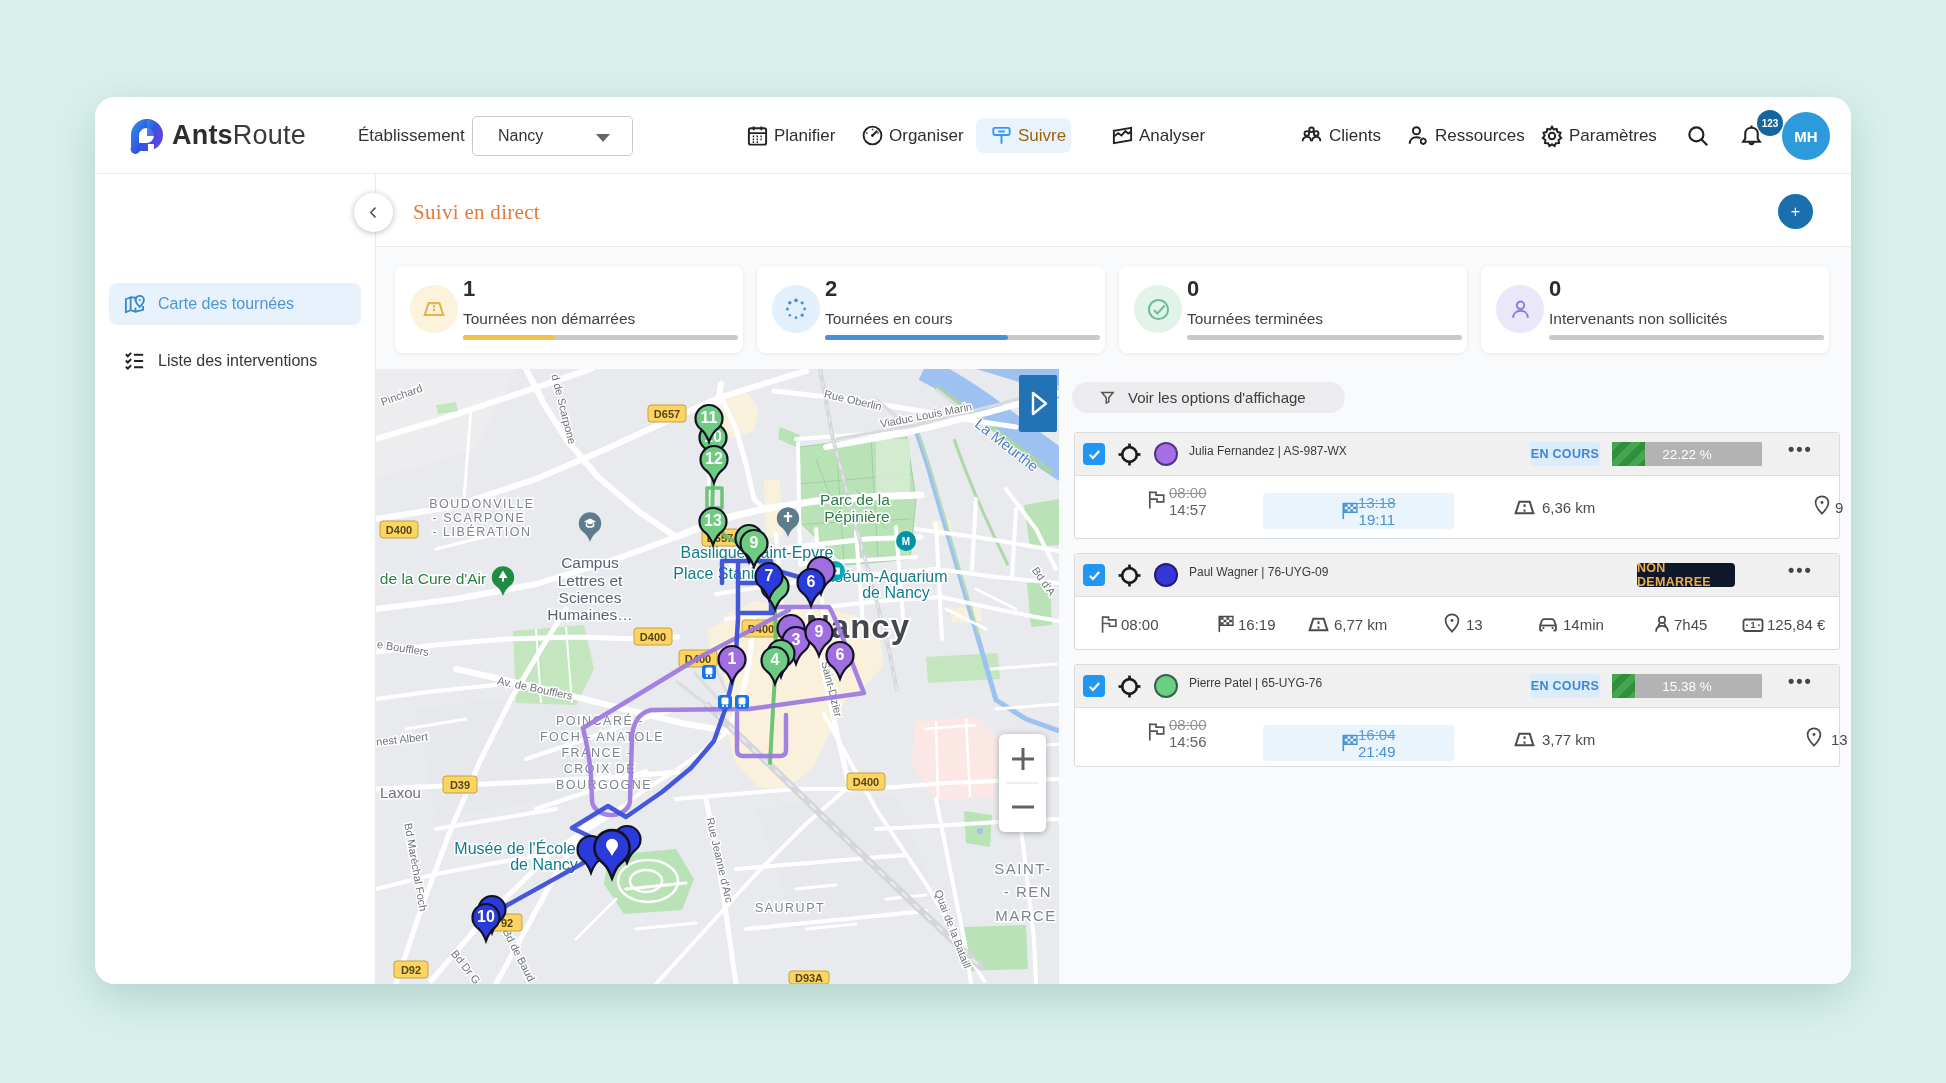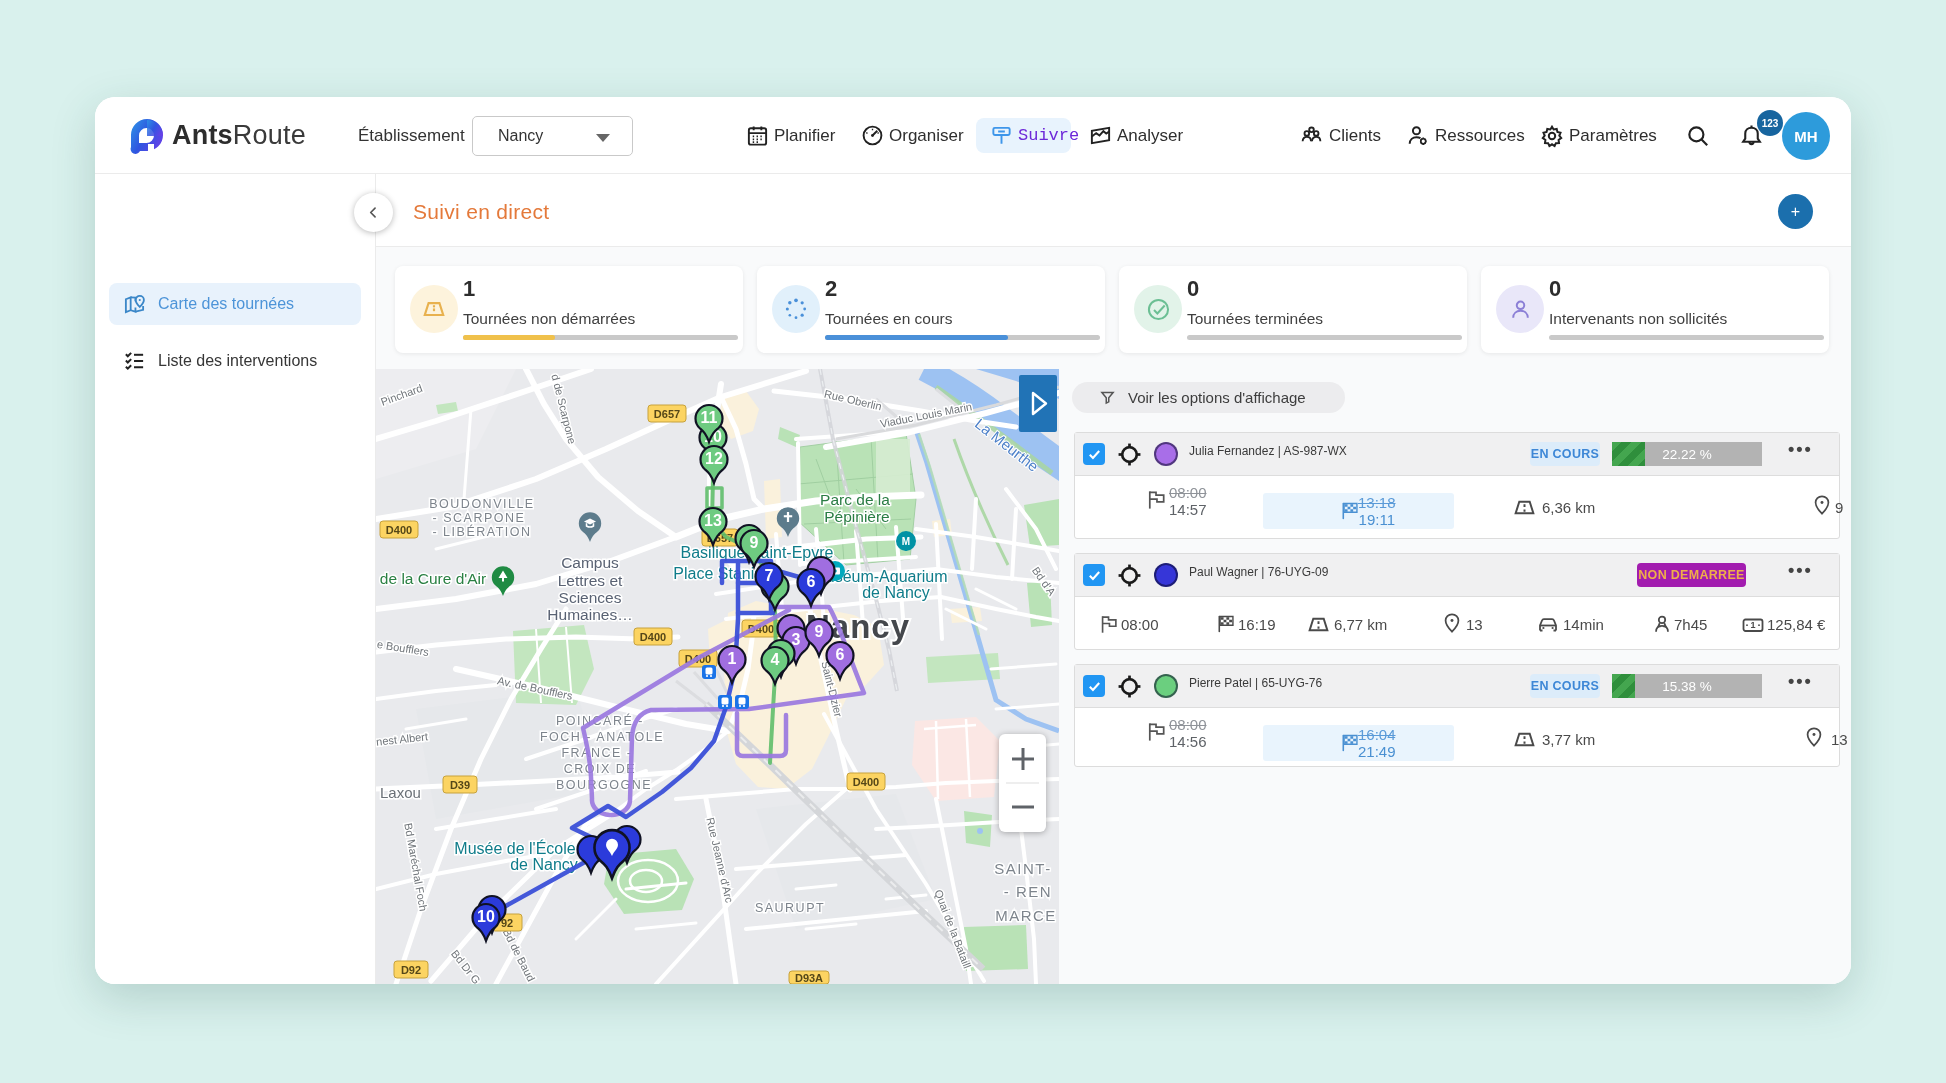--- a/index.html
+++ b/index.html
@@ -12,35 +12,35 @@
   .logo { position:absolute; left:32px; top:19px; width:40px; height:40px; }
   .logoword { position:absolute; left:77px; top:23px; font-size:27px; color:#2d2d2d; letter-spacing:0.2px; }
   .logoword b { font-weight:700; }
   .logoword span { font-weight:400; color:#3a3a3a; }
   .etab { position:absolute; left:263px; top:29px; font-size:17px; color:#333; }
   .select { position:absolute; left:377px; top:19px; width:161px; height:40px; border:1px solid #c9c9c9; border-radius:5px; background:#fff; }
   .select .val { position:absolute; left:25px; top:10px; font-size:16px; color:#333; }
   .select .car { position:absolute; right:22px; top:17px; width:0; height:0; border-left:7px solid transparent; border-right:7px solid transparent; border-top:8px solid #666; }
   .navitem { position:absolute; top:0; height:77px; display:flex; align-items:center; gap:5px; font-size:17px; color:#2e2e2e; }
   .navpill { position:absolute; left:881px; top:21px; width:95px; height:35px; background:#e8f3fd; border-radius:8px; }
-  .nav-suivre { color:#6d28d9;font-family:Liberation Mono, monospace; }
+  .nav-suivre { color:#a16207; }
   .iconbtn { position:absolute; top:0; height:77px; display:flex; align-items:center; }
   .badge123 { position:absolute; left:1662px; top:13px; width:26px; height:26px; border-radius:50%; background:#17659f; color:#fff; font-size:10px; font-weight:700; display:flex; align-items:center; justify-content:center; z-index:3;}
   .avatar { position:absolute; left:1687px; top:15px; width:48px; height:48px; border-radius:50%; background:#2d9bdb; color:#fff; font-size:15px; font-weight:700; display:flex; align-items:center; justify-content:center; }
 
   
   .side { position:absolute; left:0; top:77px; width:281px; height:810px; background:#fff; border-right:1px solid #ebebeb; }
   .sideitem { position:absolute; left:14px; width:252px; height:42px; border-radius:8px; display:flex; align-items:center; gap:12px; padding-left:14px; font-size:16px; }
   .si1 { top:109px; background:#e8f2fc; color:#4d94d8; }
   .si2 { top:166px; color:#363636; }
 
   
   .titlebar { position:absolute; left:281px; top:77px; width:1475px; height:73px; background:#fff; border-bottom:1px solid #ebebeb; }
   .backbtn { position:absolute; left:259px; top:96px; width:39px; height:39px; border-radius:50%; background:#fff; box-shadow:0 1px 6px rgba(0,0,0,.28); z-index:5; display:flex; align-items:center; justify-content:center; }
-  .pagetitle { position:absolute; left:318px; top:103px; font-size:21px; color:#e4793a; letter-spacing:0.3px; }
+  .pagetitle { position:absolute; left:318px; top:103px; font-size:21px; color:#e4793a; letter-spacing:0.3px;font-family:Liberation Serif, serif; }
   .plusbtn { position:absolute; left:1683px; top:97px; width:35px; height:35px; border-radius:50%; background:#1b6fad; color:#fff; display:flex; align-items:center; justify-content:center; z-index:5; }
 
   
   .content { position:absolute; left:281px; top:150px; width:1475px; height:737px; background:#f9fafb; }
 
   
   .stat { position:absolute; top:169px; width:348px; height:87px; background:#fff; border-radius:8px; box-shadow:0 1px 4px rgba(0,0,0,.08); z-index:2; }
   .stat .ic { position:absolute; left:15px; top:19px; width:48px; height:48px; border-radius:50%; display:flex; align-items:center; justify-content:center; }
   .stat .num { position:absolute; left:68px; top:10px; font-size:22px; font-weight:700; color:#2d2d2d; }
   .stat .lbl { position:absolute; left:68px; top:44px; font-size:15.5px; color:#3f3f3f; white-space:nowrap; }
@@ -49,21 +49,21 @@
 
   
   .chip { position:absolute; left:977px; top:285px; width:273px; height:31px; background:#ececee; border-radius:16px; z-index:2; display:flex; align-items:center; font-size:15px; color:#3d3d3d; }
   .rcard { position:absolute; left:979px; width:766px; background:#fff; border:1px solid #dcdcdc; border-radius:3px; z-index:2; }
   .rhead { position:relative; width:100%; background:#f0f0f1; border-bottom:1px solid #ddd; }
   .cbx { position:absolute; left:8px; width:22px; height:22px; background:#2196f3; border-radius:4px; display:flex; align-items:center; justify-content:center; }
   .ccircle { position:absolute; left:79px; width:24px; height:24px; border-radius:50%; border:2px solid rgba(10,10,40,.55); }
   .rname { position:absolute; left:114px; font-size:12px; color:#3a3a3a; }
   .bdg { position:absolute; height:24px; border-radius:4px; font-size:12.5px; font-weight:700; display:flex; align-items:center; justify-content:center; letter-spacing:.3px; }
   .bdg.enc { left:455px; width:70px; background:#dcecfa; color:#3d87d6; }
-  .bdg.nd  { left:562px; width:109px; background:#a21caf; color:#efae49; }
+  .bdg.nd  { left:562px; width:98px; background:#0f172a; color:#efae49; }
   .pbar { position:absolute; left:537px; width:150px; height:24px; background:#b3b3b3; overflow:hidden; }
   .pbar .grn { position:absolute; left:0; top:0; height:24px; background:repeating-linear-gradient(135deg,#44a64f 0 7px,#2f8f3c 7px 14px); }
   .pbar .ptx { position:absolute; left:0; top:0; width:150px; height:24px; display:flex; align-items:center; justify-content:center; color:#fff; font-size:13.5px; }
   .dots { position:absolute; left:713px; font-size:18px; font-weight:700; color:#444; letter-spacing:2px; }
   .strk { text-decoration:line-through; color:#8f9399; }
   .bluebox { position:absolute; left:188px; width:191px; height:36px; background:#e9f4fd; border-radius:3px; }
   .b1 { color:#5a9ad8; text-decoration:line-through; }
   .b2 { color:#4a90d2; }
   .ri { position:absolute; }
   .tcol { position:absolute; font-size:15px; color:#5f6368; line-height:17px; }
@@ -124,21 +124,21 @@
       </div>
     <div class="navpill"></div>
     <div class="navitem nav-suivre" style="left:895px; z-index:2;">
       <svg width="23" height="23" viewBox="0 0 24 24" fill="none" stroke="#3e96ea" stroke-width="2">
           <rect x="3.5" y="4" width="17" height="7.5" rx="1.5"></rect>
           <line x1="12" y1="11.5" x2="12" y2="20.5"></line>
           <line x1="8.5" y1="7.75" x2="15.5" y2="7.75"></line>
         </svg>
       <span>Suivre</span>
       </div>
-    <div class="navitem" style="left:994px;">
+    <div class="navitem" style="left:1016px;">
       <svg width="23" height="23" viewBox="0 0 24 24" fill="none" stroke="#222" stroke-width="2">
           <path d="M3 20 L3 7 L21 4 L21 17 Z"></path>
           <path d="M3 13 L7.5 9.5 L11 12 L15 7.5 L18 10 L21 8"></path>
         </svg>
       <span>Analyser</span>
       </div>
     <div class="navitem" style="left:1204px;">
       <svg width="25" height="25" viewBox="0 0 24 24" fill="none" stroke="#222" stroke-width="1.8">
           <circle cx="7.5" cy="10" r="2.2"></circle>
           <path d="M3.5 17.5 C3.5 14.8 5.3 13.3 7.5 13.3 C9.7 13.3 11.5 14.8 11.5 17.5"></path>

